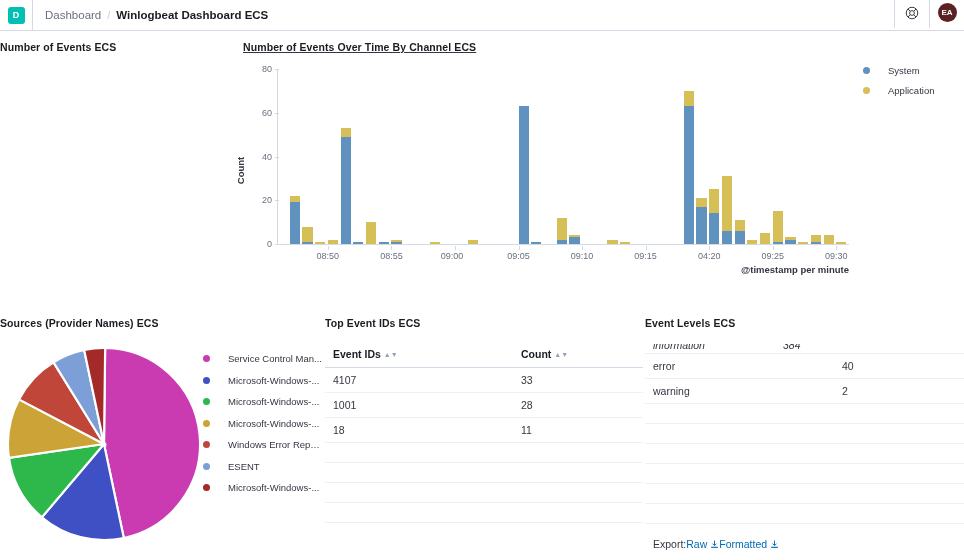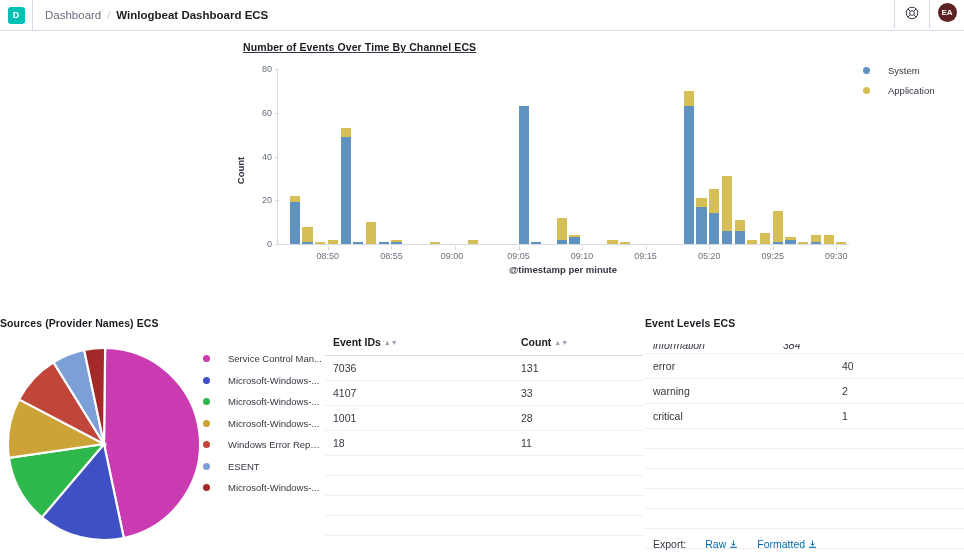--- a/index.html
+++ b/index.html
@@ -110,21 +110,21 @@
     white-space: nowrap;
   }
   .xticks { position: absolute; left: 34px; top: 185px; width: 572px; height: 16px; }
   .xtick {
     position: absolute; font-size: 9px; color: #69707d;
     transform: translateX(-50%); white-space: nowrap; top: 5px;
   }
   .xtickmark { position: absolute; top: 0; width: 1px; height: 4px; background: #d3dae6; }
   .xlabel {
     position: absolute; left: 34px; width: 572px; top: 203px;
-    text-align: center; font-size: 9.5px; font-weight: bold; color: #343741;
+    text-align: right; font-size: 9.5px; font-weight: bold; color: #343741;
   }
   .bar { position: absolute; bottom: 0; }
   .seg-sys { position: absolute; bottom: 0; width: 100%; background: #6092c0; }
   .seg-app { position: absolute; width: 100%; background: #d6bf57; }
   .legend {
     position: absolute; left: 620px; top: 4px; width: 100px;
   }
   .legend-item {
     display: flex; align-items: center; gap: 18px;
     font-size: 9.5px; color: #343741; margin-bottom: 9px;
@@ -168,21 +168,21 @@
     line-height: 0; position: relative; font-style: italic;
   }
   .clip-inner {
     position: absolute; top: -9px; left: 8px; line-height: 20px;
   }
   .clip-inner2 {
     position: absolute; top: -9px; left: 138px; line-height: 20px;
   }
   .export-row {
     position: absolute; left: 8px; bottom: 10px;
-    display: flex; align-items: center; gap: 19px;
+    display: flex; align-items: center; gap: 0;
     font-size: 10.5px; color: #343741;
   }
   .export-link {
     color: #006bb4; display: inline-flex; align-items: center; gap: 3px;
   }
 </style>
 </head>
 <body>
 
 <div class="topnav">
@@ -209,20 +209,21 @@
     <div class="nav-divider"></div>
     <div class="avatar-wrap">
       <div class="avatar">EA</div>
     </div>
   </div>
 </div>
 
 <div class="dash">
 
   <div class="panel" id="panel-metric">
+    <div class="panel-title">Number of Events ECS</div>
   </div>
 
   <div class="panel" id="panel-hist">
     <div class="panel-title">Number of Events Over Time By Channel ECS</div>
     <div class="hist-area">
       <div class="yaxis">
         <div class="ylabel">Count</div>
       <div class="ytick" style="top: 175px;">0</div>
           <div class="ytickmark" style="top: 175px;"></div>
           <div class="ytick" style="top: 131.25px;">20</div>
@@ -348,21 +349,21 @@
           <div class="xtick" style="left: 114.4px;">08:55</div>
           <div class="xtickmark" style="left: 114.4px;"></div>
           <div class="xtick" style="left: 175px;">09:00</div>
           <div class="xtickmark" style="left: 177.956px;"></div>
           <div class="xtick" style="left: 241.511px;">09:05</div>
           <div class="xtickmark" style="left: 241.511px;"></div>
           <div class="xtick" style="left: 305.067px;">09:10</div>
           <div class="xtickmark" style="left: 305.067px;"></div>
           <div class="xtick" style="left: 368.622px;">09:15</div>
           <div class="xtickmark" style="left: 368.622px;"></div>
-          <div class="xtick" style="left: 432.178px;">05:20</div>
+          <div class="xtick" style="left: 432.178px;">04:20</div>
           <div class="xtickmark" style="left: 432.178px;"></div>
           <div class="xtick" style="left: 495.733px;">09:25</div>
           <div class="xtickmark" style="left: 495.733px;"></div>
           <div class="xtick" style="left: 559.289px;">09:30</div>
           <div class="xtickmark" style="left: 559.289px;"></div>
         </div>
       <div class="xlabel">@timestamp per minute</div>
       <div class="legend">
           <div class="legend-item">
             <span class="dot" style="background:#6092c0"></span>
@@ -415,37 +416,34 @@
           </div>
           <div class="legend-item">
             <span class="dot" style="background:#a42a2a"></span>
             <span class="legend-text">Microsoft-Windows-...</span>
           </div>
         </div>
     </div>
   </div>
 
   <div class="panel" id="panel-ids">
+    <div class="panel-title">Top Event IDs ECS</div>
     <table class="tbl">
       <thead>
         <tr>
           <th>
             <span>Event IDs</span><span class="sort-icon">▲▼</span>
           </th>
           <th class="col2">
             <span>Count</span><span class="sort-icon">▲▼</span>
           </th>
         </tr>
       </thead>
       <tbody id="ids-body">
           <tr>
-            <td>7036</td>
-            <td class="col2">131</td>
-          </tr>
-          <tr>
             <td>4107</td>
             <td class="col2">33</td>
           </tr>
           <tr>
             <td>1001</td>
             <td class="col2">28</td>
           </tr>
           <tr>
             <td>18</td>
             <td class="col2">11</td>
@@ -480,24 +478,20 @@
               <span class="clip-inner2">384</span>
             </td>
           </tr>
           <tr>
             <td>error</td>
             <td class="col2">40</td>
           </tr>
           <tr>
             <td>warning</td>
             <td class="col2">2</td>
-          </tr>
-          <tr>
-            <td>critical</td>
-            <td class="col2">1</td>
           </tr>
           <tr>
             <td class="empty"></td>
             <td class="empty col2"></td>
           </tr>
           <tr>
             <td class="empty"></td>
             <td class="empty col2"></td>
           </tr>
           <tr>

